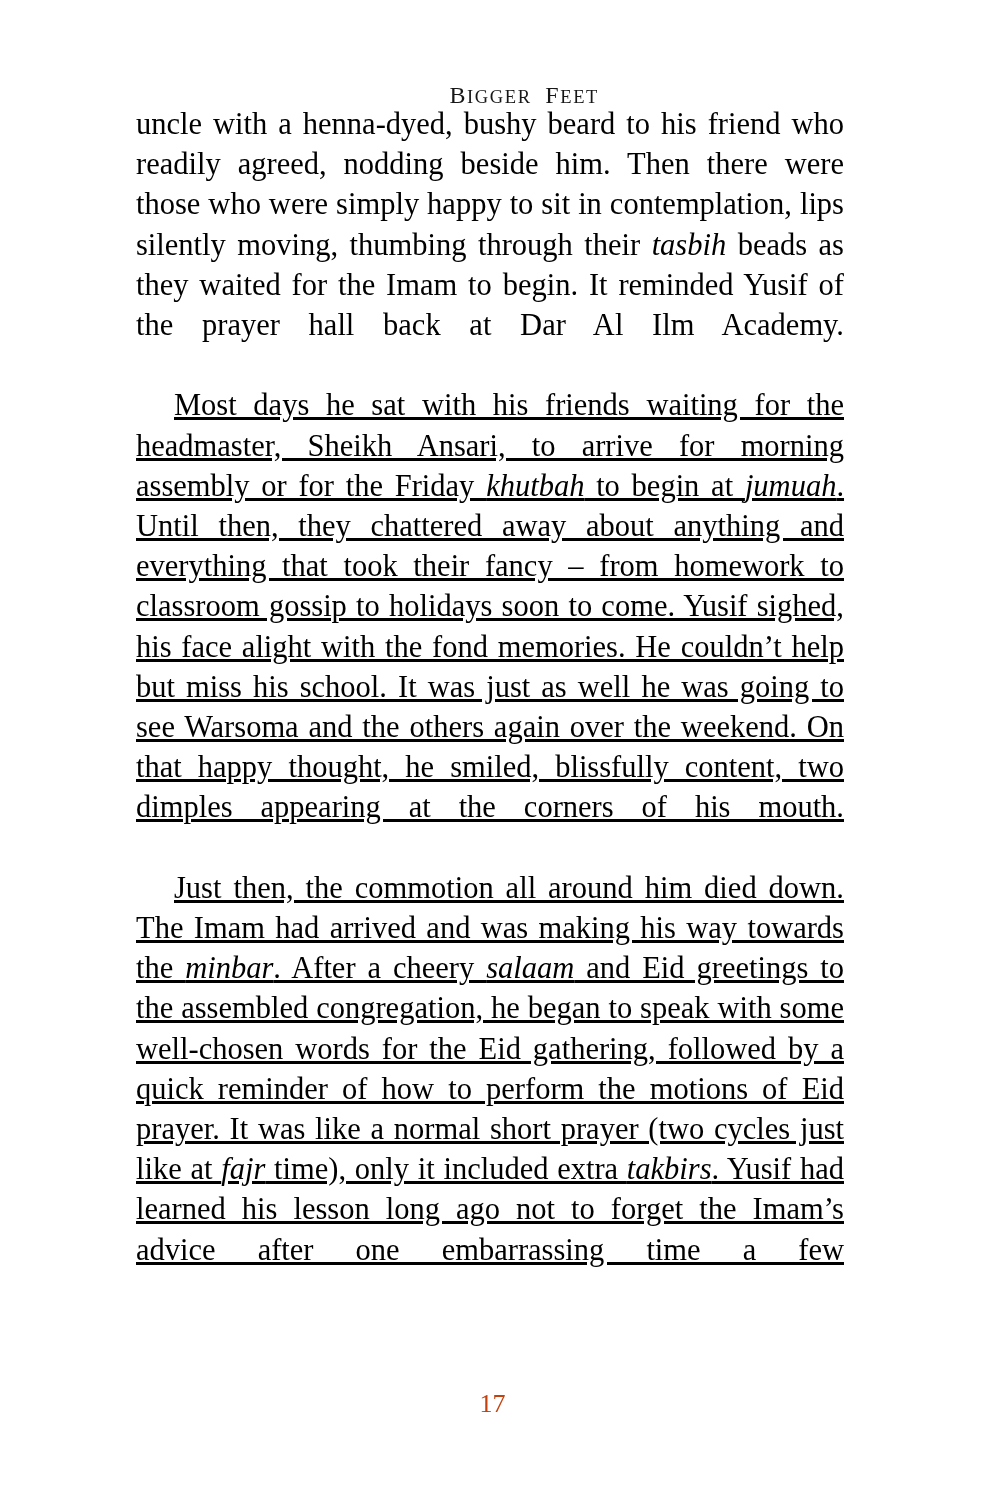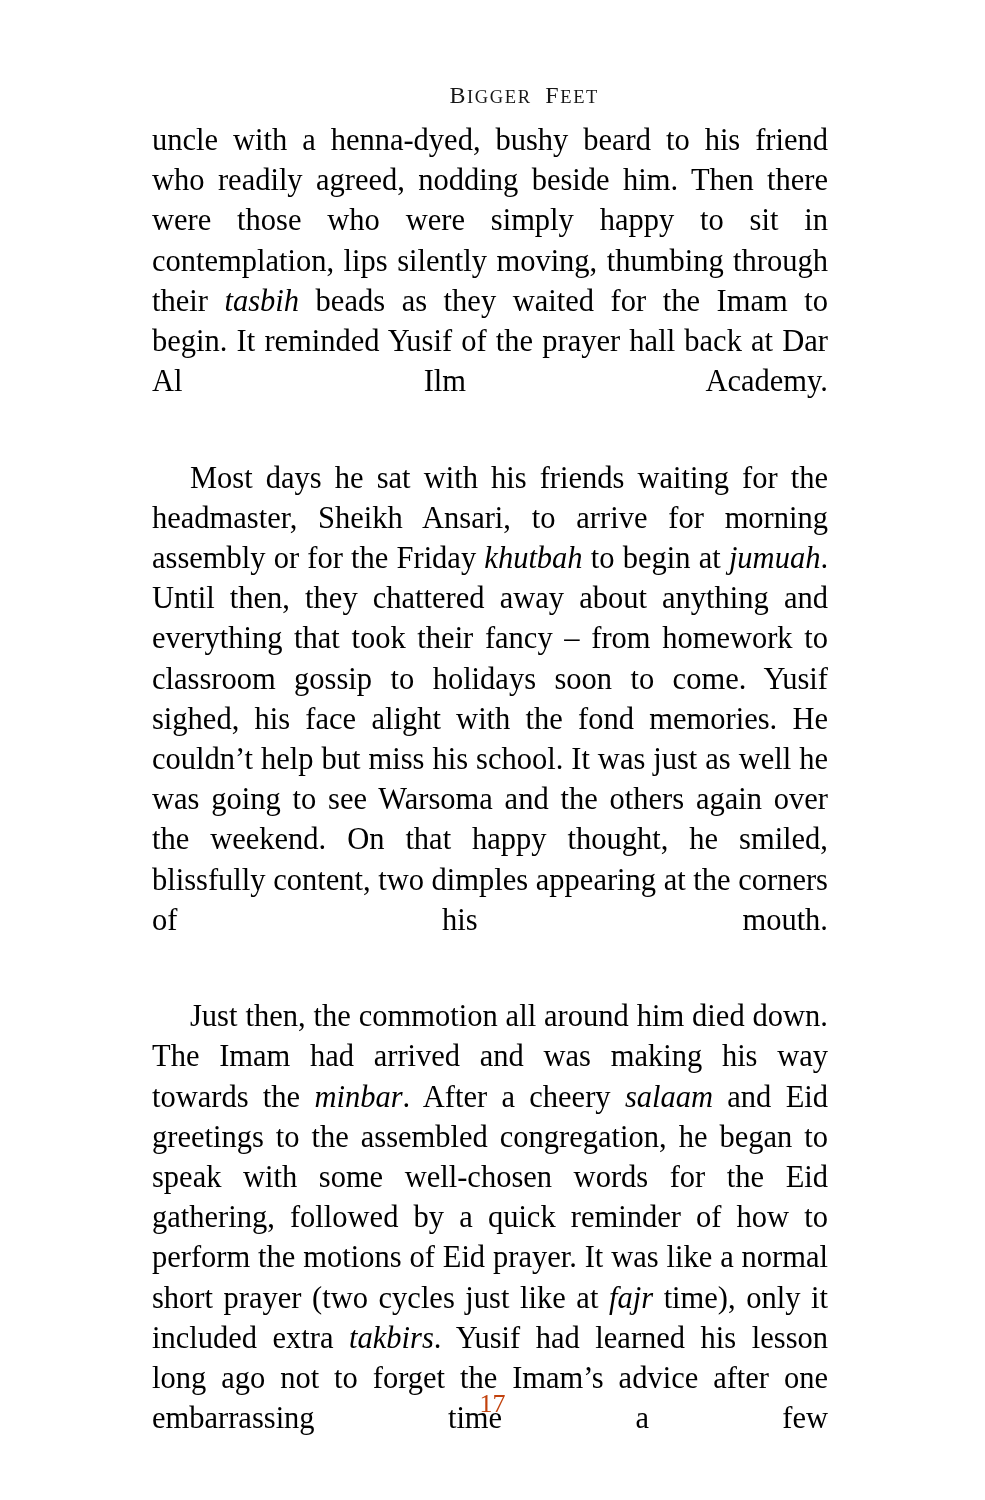--- a/index.html
+++ b/index.html
@@ -43,33 +43,34 @@
   }
 
   
   .textblock {
     position: absolute;
     left: 136px;
     top: 104px;
     width: 708px;
   }
   p.para {
-    margin: 16px;
+    margin: 0;
     padding: 0;
     font-size: 30.5px;
     line-height: 40.2px;
     text-align: justify;
     text-justify: inter-word;
     text-indent: 0;
     word-spacing: 0px;
     hyphens: none;
     -webkit-hyphens: none;
   }
   p.para.indent {
     text-indent: 38px;
+    text-decoration: underline;
   }
   
   p.para:after {
     content: "";
     display: inline-block;
     width: 100%;
   }
 
   .it {
     font-style: italic;

